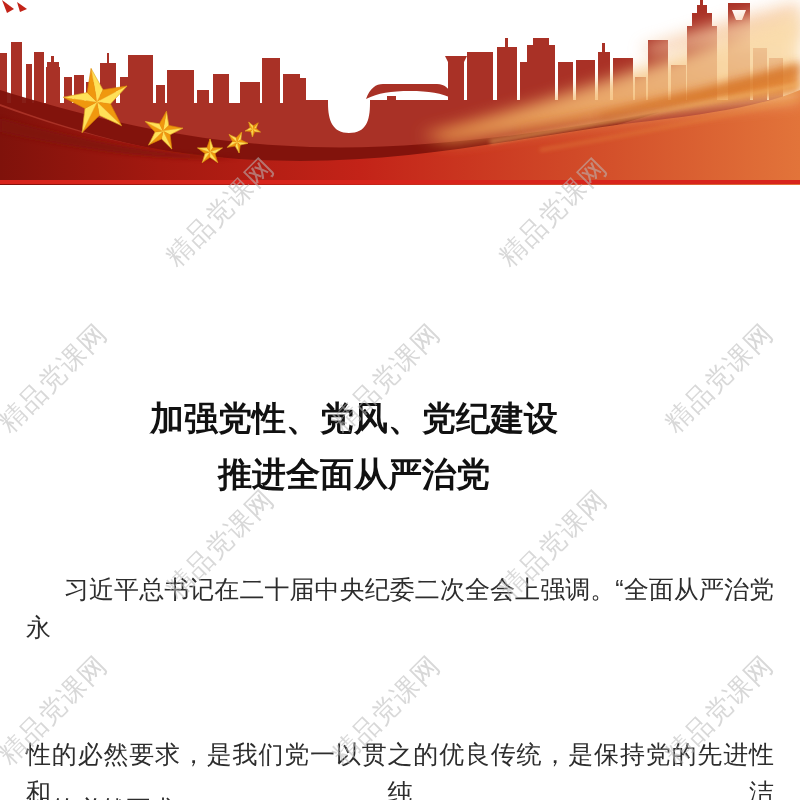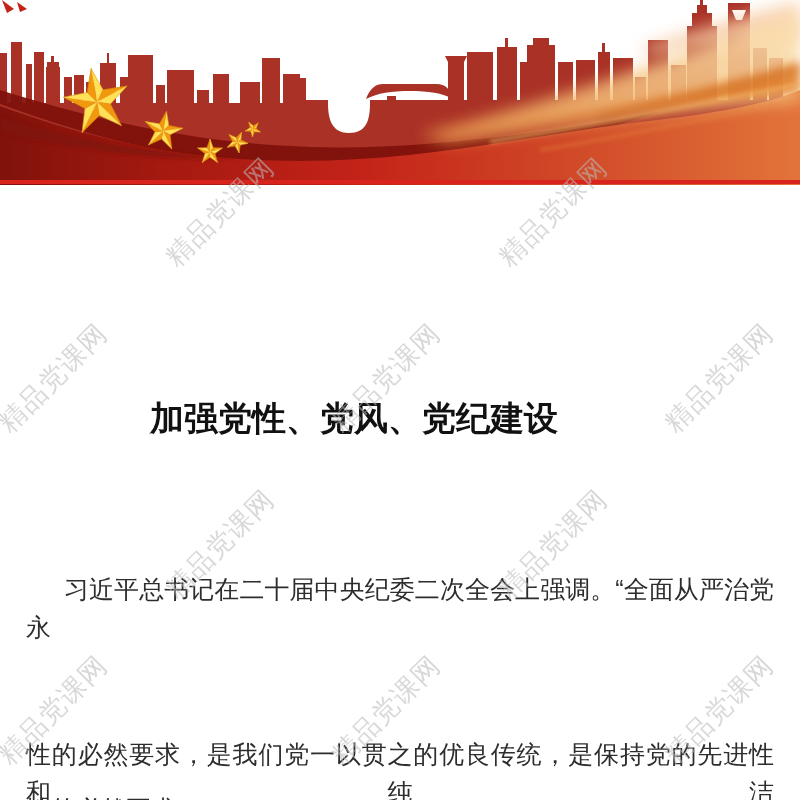--- a/index.html
+++ b/index.html
@@ -195,17 +195,18 @@
       <div class="wm" style="left: 386px; top: 378px;">精品党课网</div>
       <div class="wm" style="left: 719px; top: 378px;">精品党课网</div>
       <div class="wm" style="left: 220px; top: 544px;">精品党课网</div>
       <div class="wm" style="left: 553px; top: 544px;">精品党课网</div>
       <div class="wm" style="left: 53px; top: 710px;">精品党课网</div>
       <div class="wm" style="left: 386px; top: 710px;">精品党课网</div>
       <div class="wm" style="left: 719px; top: 710px;">精品党课网</div>
     </div>
 
   <div class="title-line title-1">加强党性、党风、党纪建设</div>
+  <div class="title-line title-2">推进全面从严治党</div>
 
   <div class="body-line bl-0">习近平总书记在二十届中央纪委二次全会上强调。“全面从严治党永</div>
   <div class="body-line bl-3">性的必然要求，是我们党一以贯之的优良传统，是保持党的先进性和纯洁</div>
   <div class="body-line bl-4">性的必然要求</div>
 </div>
 
 </body></html>

